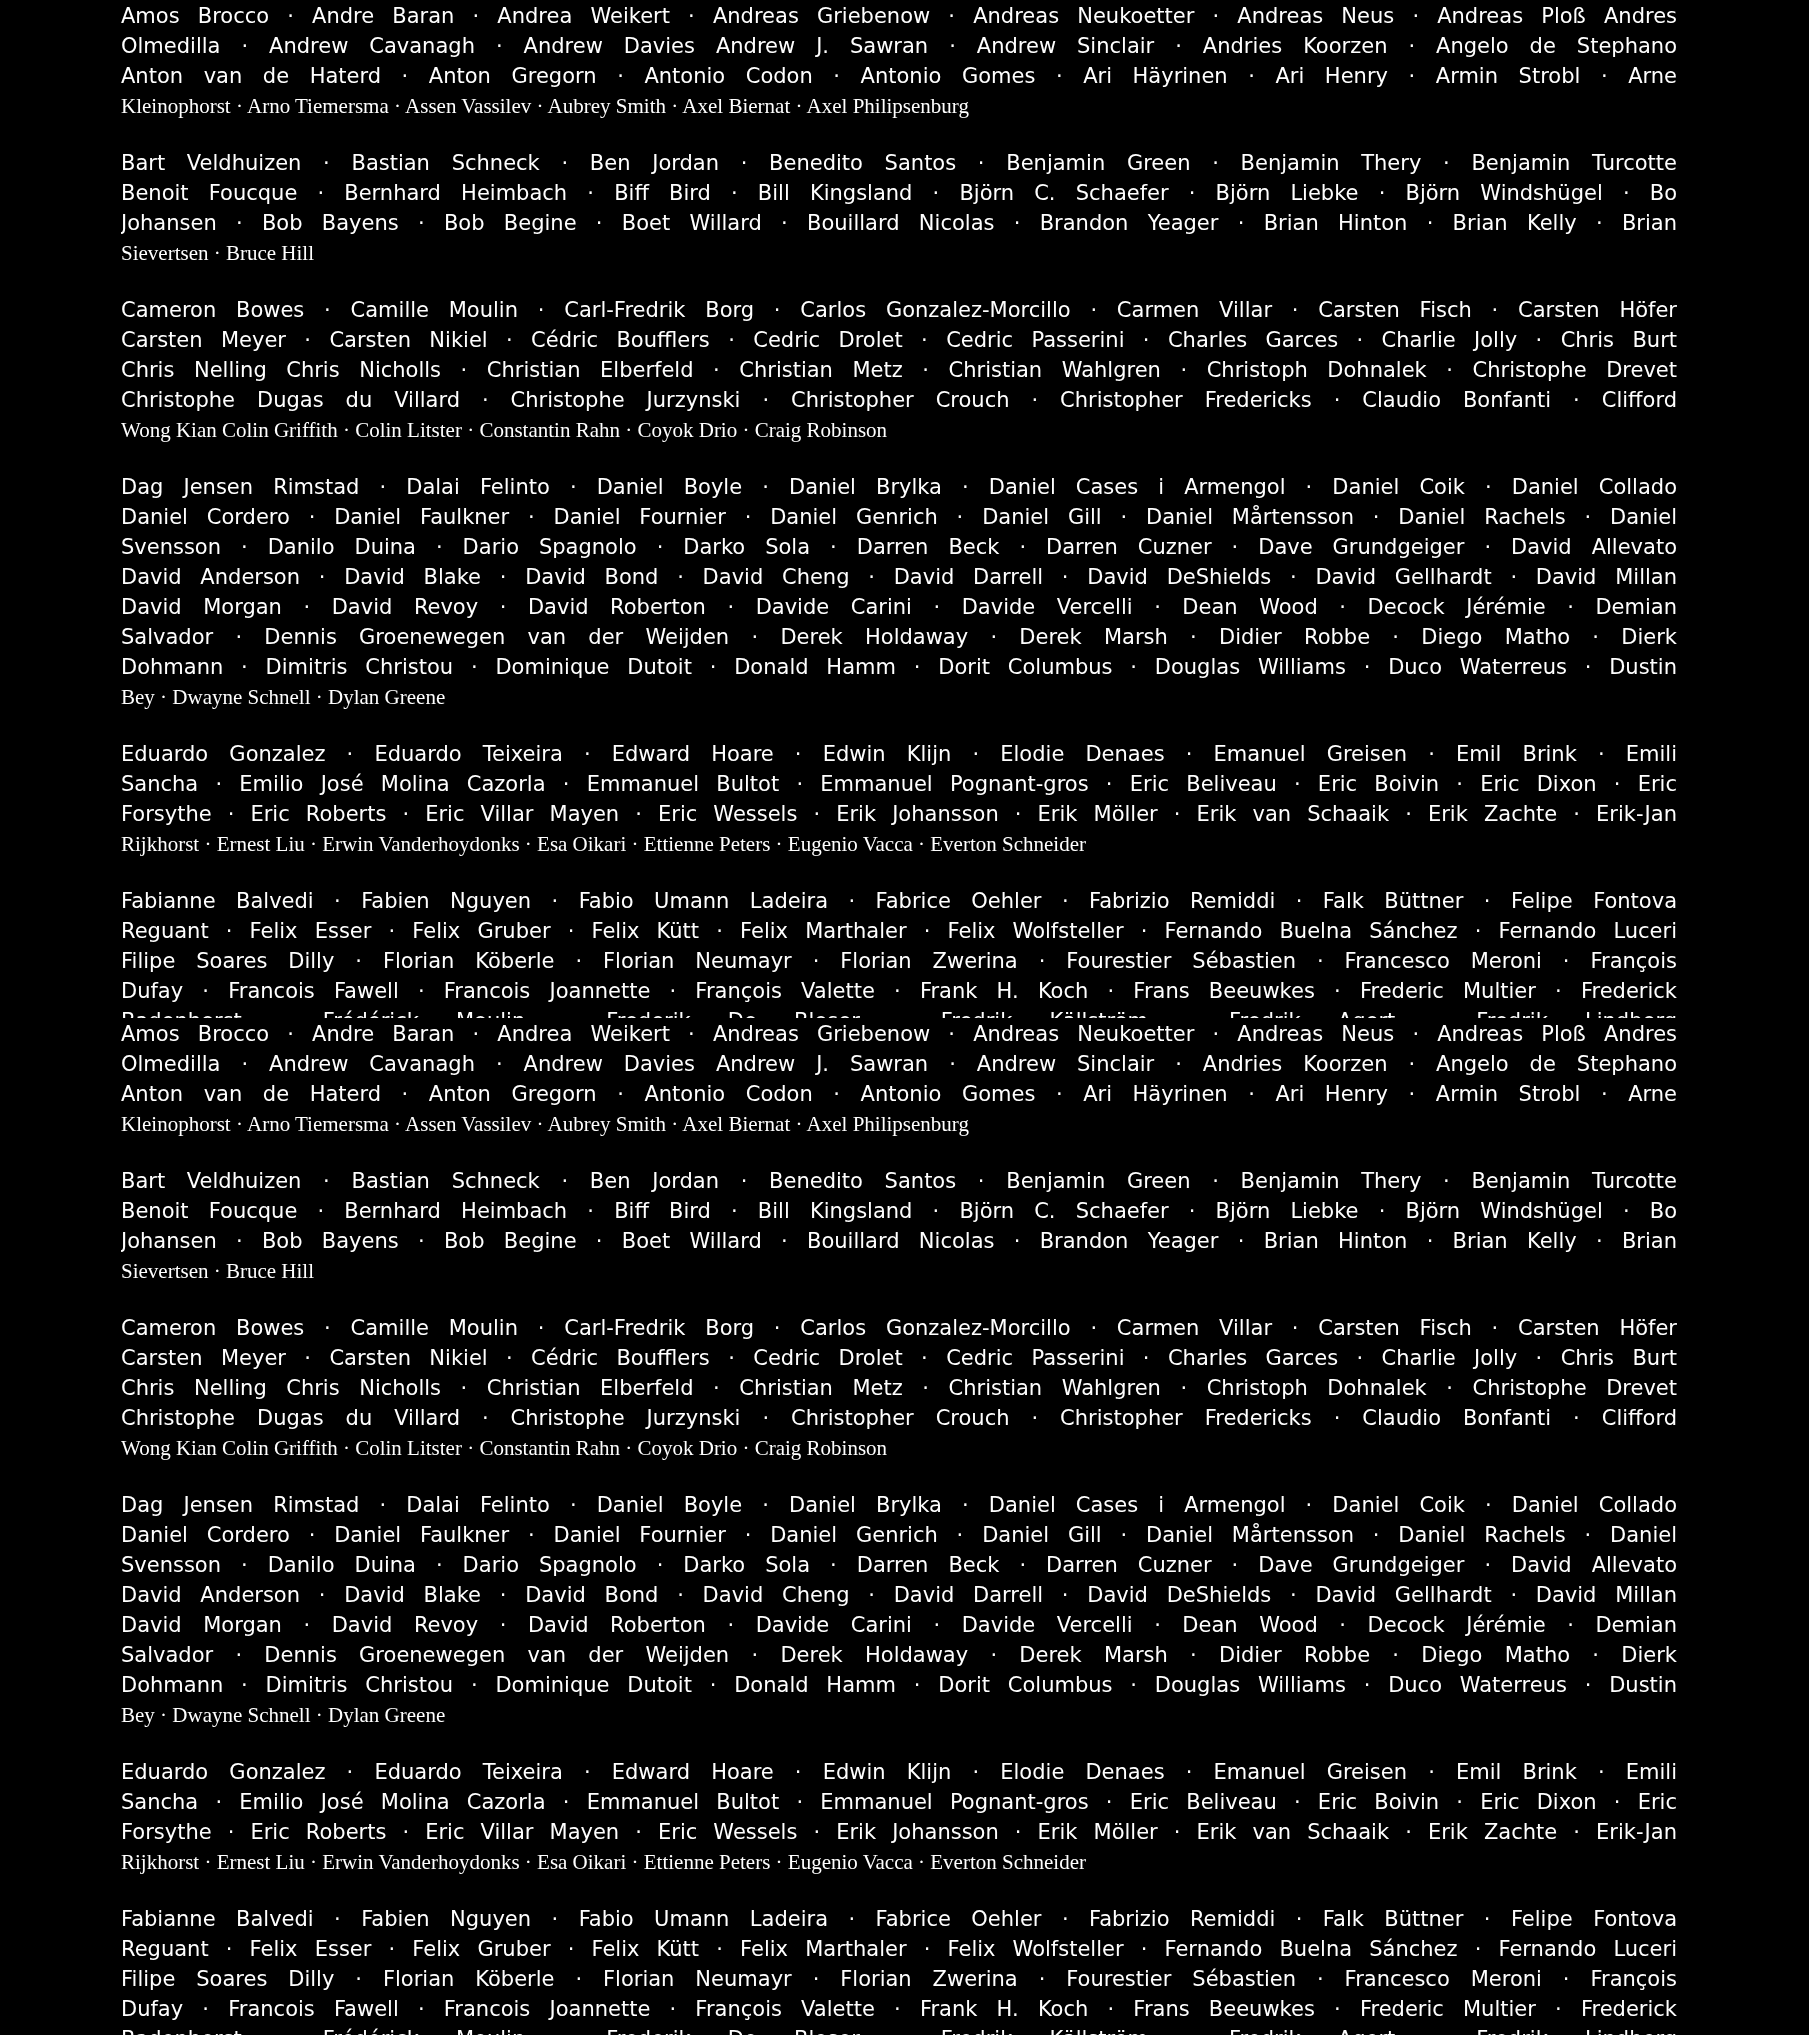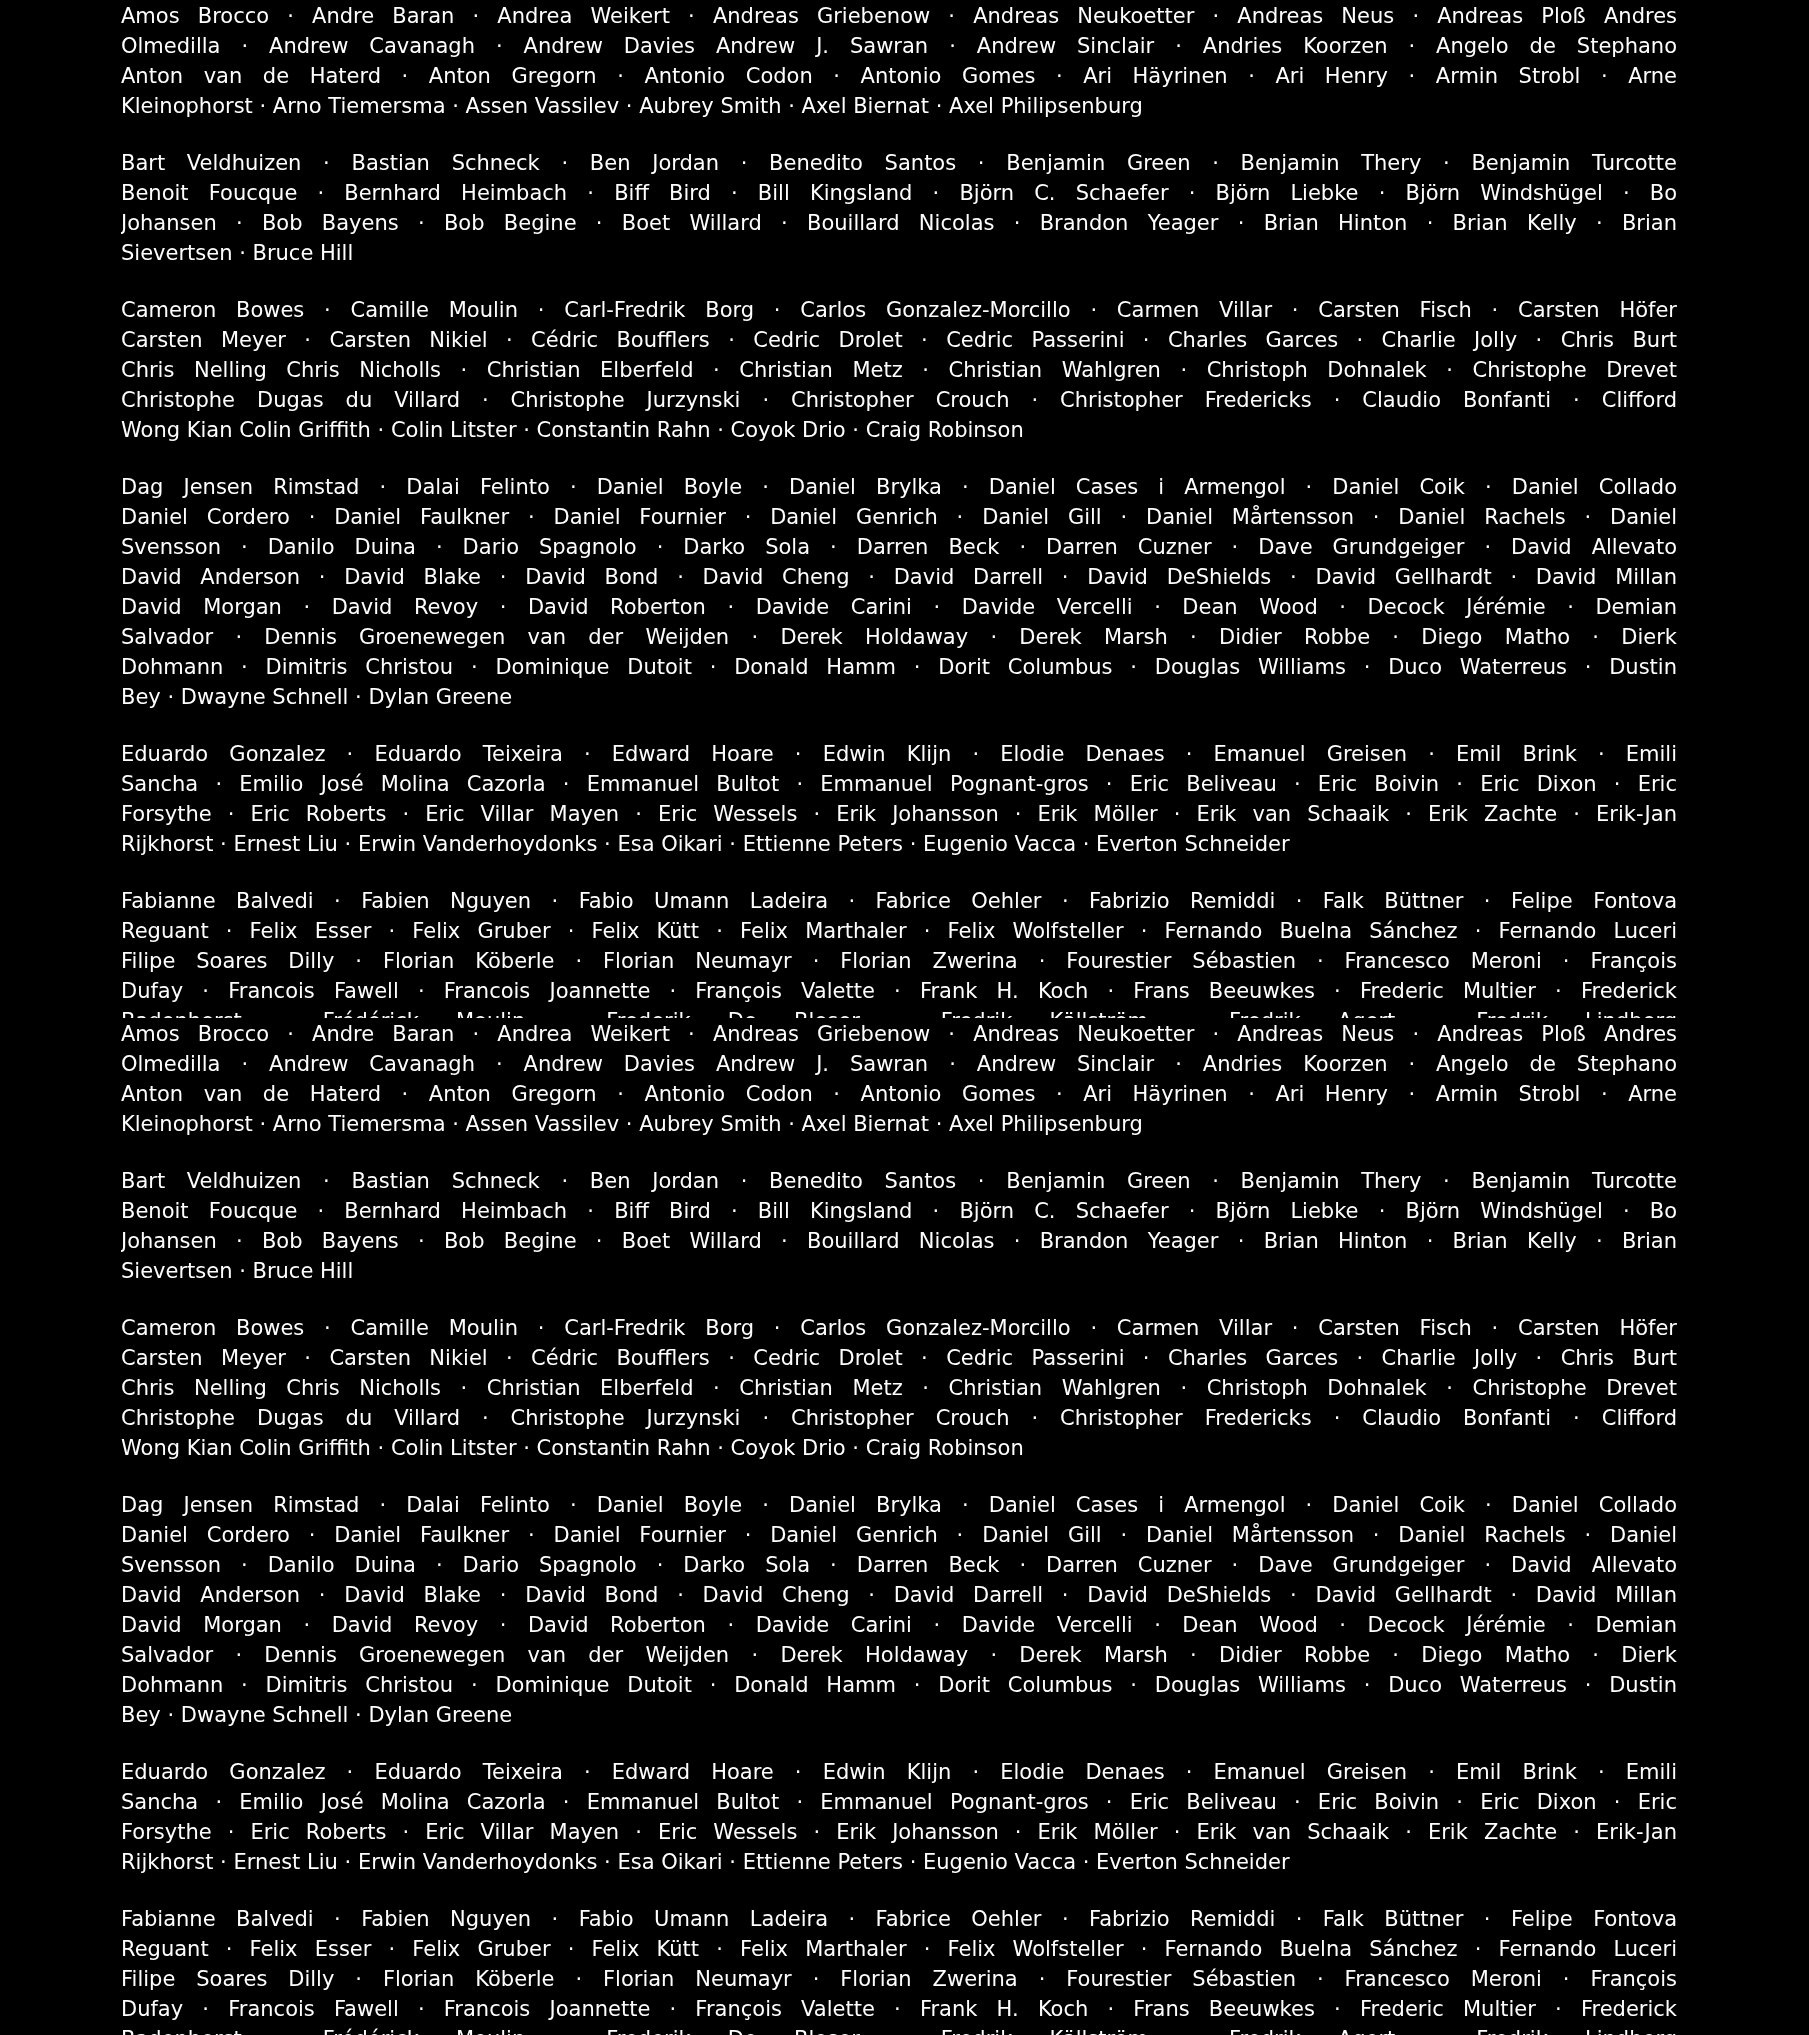--- a/index.html
+++ b/index.html
@@ -36,20 +36,21 @@
     color: #ffffff;
     text-align: justify;
     text-align-last: justify;
     text-justify: inter-word;
     height: 30px;
     overflow: hidden;
     white-space: normal;
   }
   .credit-line.last {
     text-align-last: left;
+    font-family: Liberation Serif, serif;
   }
   .credit-line.clipped {
     height: 14.5px;
   }
 </style>
 </head>
 <body style="background: rgb(0, 0, 0); color: rgb(255, 255, 255);">
 
 <div class="credits-container">
     <div class="credits-block">

